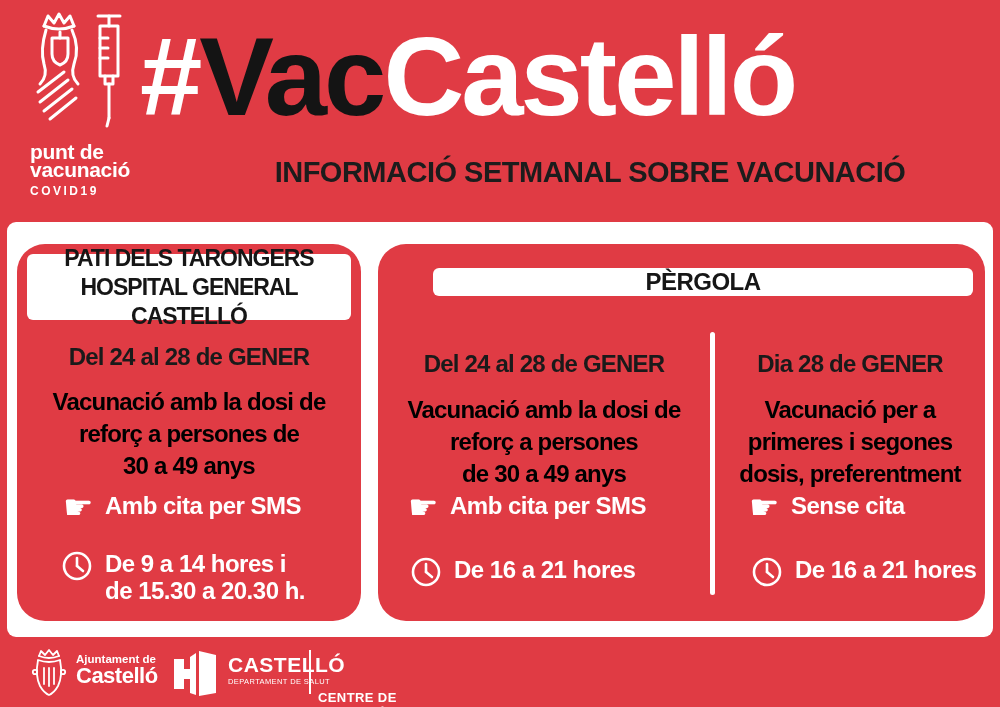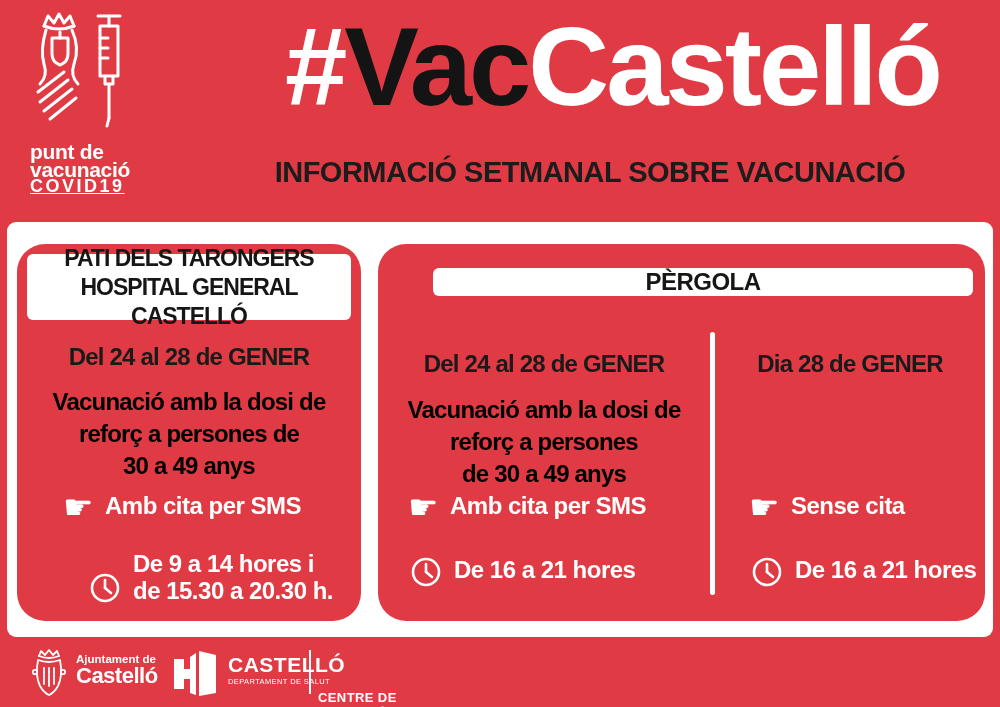--- a/index.html
+++ b/index.html
@@ -9,22 +9,22 @@
     font-family:"Liberation Sans","DejaVu Sans",sans-serif;
     overflow:hidden;
   }
   .poster{position:relative;width:1000px;height:707px;background:#e03b44;}
 
   
   .hdr{position:absolute;left:0;top:0;width:1000px;height:222px;}
   .logo-svg{position:absolute;left:30px;top:10px;}
   .punt-txt{position:absolute;left:30px;top:143px;color:#fff;font-weight:700;}
   .punt-line{font-size:21px;line-height:18px;letter-spacing:-0.3px;}
-  .covid-line{font-size:18px;line-height:14px;letter-spacing:2.5px;text-decoration:underline;}
-  .title{position:absolute;left:140px;top:8px;width:800px;text-align:right;
+  .covid-line{font-size:12px;line-height:14px;letter-spacing:2.5px;margin-top:5px;}
+  .title{position:absolute;left:140px;top:18px;width:800px;text-align:left;
          font-size:112px;line-height:118px;font-weight:800;letter-spacing:-3px;white-space:nowrap;}
   .title .tw{color:#ffffff;}
   .title .tb{color:#141414;}
   .subtitle{position:absolute;left:190px;top:156px;width:800px;text-align:center;
             color:#1c1c1c;font-size:29px;font-weight:700;letter-spacing:-0.5px;white-space:nowrap;}
 
   
   .band{position:absolute;left:7px;top:222px;width:986px;height:415px;background:#ffffff;border-radius:9px;}
 
   
@@ -44,21 +44,21 @@
         font-size:24px;line-height:32px;font-weight:700;letter-spacing:-0.8px;white-space:pre-line;}
   .row{position:absolute;left:0;right:0;display:flex;align-items:flex-start;color:#ffffff;
        font-weight:700;font-size:24px;letter-spacing:-0.5px;}
   .row .txt{white-space:pre-line;line-height:27px;}
   .hand{font-family:"DejaVu Sans",sans-serif;font-size:34px;line-height:30px;color:#fff;margin-right:12px;}
   .clock{margin-right:12px;flex:0 0 auto;}
 
   .panel-left .date{top:99px;}
   .panel-left .desc{top:142px;}
   .panel-left .row-appt{top:248px;padding-left:46px;}
-  .panel-left .row-hours{top:306px;padding-left:72px;align-items:flex-end;}
+  .panel-left .row-hours{top:306px;padding-left:44px;}
 
   .cols{position:absolute;left:0;top:80px;right:0;bottom:12px;display:flex;}
   .col{position:relative;}
   .col1{width:332px;}
   .col2{flex:1;}
   .vdivider{width:5px;background:#ffffff;border-radius:3px;margin:8px 0 14px 0;}
   .col .date{top:26px;}
   .col .desc{top:70px;}
   .col .row-appt{top:168px;padding-left:30px;}
   .col .row-hours{top:232px;padding-left:32px;}
@@ -172,20 +172,23 @@
                 <path d="M16 16 L22 21"></path>
             </svg>
             <span class="txt">De 16 a 21 hores</span>
           </div>
         </div>
 
         <div class="vdivider"></div>
 
         <div class="col col2">
           <div class="date">Dia 28 de GENER</div>
+          <div class="desc">Vacunació per a
+primeres i segones
+dosis, preferentment</div>
           <div class="row row-appt">
             <span class="hand">☛</span>
             <span class="txt">Sense cita</span>
           </div>
           <div class="row row-hours">
             <svg class="clock" width="32" height="32" viewBox="0 0 32 32" fill="none" stroke="#ffffff" stroke-width="2.6" stroke-linecap="round">
               <circle cx="16" cy="16" r="13"></circle>
                 <path d="M16 16 L16 8"></path>
                 <path d="M16 16 L22 21"></path>
             </svg>

